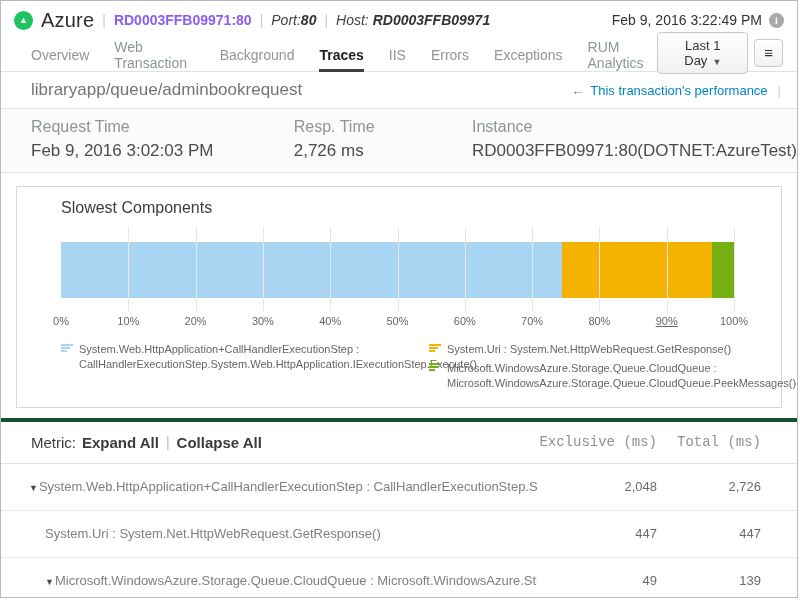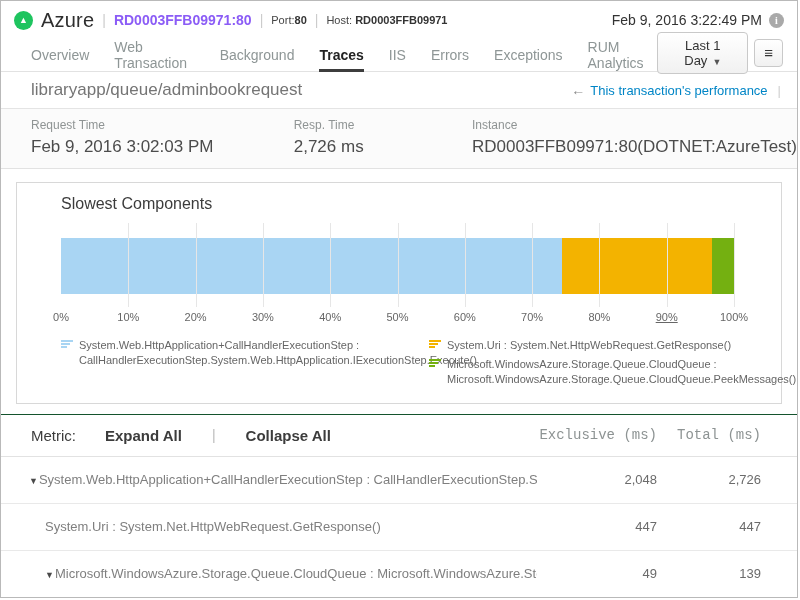--- a/index.html
+++ b/index.html
@@ -7,21 +7,21 @@
   body { font-family:"Liberation Sans", sans-serif; }
   .page { width:798px; height:598px; border:1px solid #b9b9b9; background:#fff; overflow:hidden; position:relative; }
 
   
   .hdr { height:38px; display:flex; align-items:center; padding:0 13px; }
   .logo { width:19px; height:19px; border-radius:50%; display:flex; align-items:center; justify-content:center; margin-right:8px; }
   .logo span { color:#fff; font-size:9px; line-height:1; transform:translateY(-0.5px); }
   .app-name { font-size:20px; color:#2f2f2f; font-weight:500; letter-spacing:0.2px; }
   .hdr-sep { color:#cccccc; margin:0 8px; font-size:14px; font-weight:300; }
   .hdr-inst { font-size:14px; font-weight:700; color:#8b5cf6; }
-  .hdr-kv { font-size:11px; color:#444; }
+  .hdr-kv { font-size:14px; color:#444;font-style:italic; }
   .hdr-kv b { font-weight:700; color:#333; }
   .hdr-right { margin-left:auto; display:flex; align-items:flex-end; gap:7px; }
   .hdr-time { font-size:14px; color:#333; }
   .info-ic { width:15px; height:15px; border-radius:50%; background:#a9a9a9; color:#fff; font-size:10px; font-weight:700; font-family:"Liberation Serif", serif; display:flex; align-items:center; justify-content:center; }
 
   
   .nav { height:33px; border-bottom:1px solid #e2e2e2; display:flex; align-items:stretch; padding:0 14px 0 30px; }
   .tabs { display:flex; gap:25px; }
   .tab { font-size:14px; color:#8e9696; display:flex; align-items:center; cursor:pointer; border-bottom:3px solid transparent; margin-bottom:-1px; padding-top:2px; }
   .tab.active { color:#222; font-weight:700; border-bottom-color:#3d3d3d; }
@@ -34,42 +34,42 @@
   .crumb { height:37px; border-bottom:1px solid #e4e4e4; display:flex; align-items:center; padding:0 16px 0 30px; }
   .crumb-title { font-size:17px; color:#757575; }
   .crumb-links { margin-left:auto; display:flex; align-items:center; gap:10px; font-size:13px; }
   .crumb-links a { color:#0085c6; text-decoration:none; display:flex; align-items:center; gap:5px; cursor:pointer; }
   .arrow-ic { color:#8a8a8a; font-size:14px; }
   .link-sep { color:#cfcfcf; }
 
   
   .summary { background:#fbfbfb; border-bottom:1px solid #e2e2e2; display:flex; padding:9px 0 11px 30px; }
   .sum-col1 { width:280px; } .sum-col2 { width:190px; } .sum-col3 { flex:1; }
-  .sum-label { font-size:12px; color:#8f9494; margin-bottom:5px; }
+  .sum-label { font-size:16px; color:#8f9494; margin-bottom:5px; }
   .sum-value { font-size:17px; color:#4c4c4c; }
 
   
   .card { margin:13px 15px 10px 15px; border:1px solid #d8d8d8; background:#fff; padding:12px 47px 12px 44px; }
   .card-title { font-size:16px; color:#3c3c3c; }
   .plot { position:relative; height:84px; margin-top:10px; }
   .gridline { position:absolute; top:0; bottom:0; width:1px; background:#e6e6e6; }
   .bar { position:absolute; left:0; top:15px; height:56px; width:100%; display:flex; }
   .bar .seg { height:100%; }
   .ticks { position:relative; height:15px; margin-top:4px; }
   .tick { position:absolute; transform:translateX(-50%); font-size:11px; color:#666; }
   .legend { display:flex; margin-top:12px; }
   .legend-col1 { width:368px; }
   .legend-col2 { flex:1; }
   .lg-item { display:flex; gap:6px; font-size:11px; color:#666; line-height:1.35; margin-bottom:4px; }
   .mini-bars { flex:0 0 12px; padding-top:2px; }
   .mini-bars i { display:block; height:2px; margin-bottom:1px; }
   .mini-bars i:nth-child(1){width:12px;} .mini-bars i:nth-child(2){width:9px;} .mini-bars i:nth-child(3){width:6px;}
 
   
-  .tbl-head { border-top:1px solid #14532d; border-bottom:1px solid #e2e2e2; display:flex; align-items:center; padding:12px 36px 12px 30px; margin-top:2px;gap:23px; }
+  .tbl-head { border-top:4px solid #14532d; border-bottom:1px solid #e2e2e2; display:flex; align-items:center; padding:12px 36px 12px 30px; margin-top:2px; }
   .metric-label { font-size:15px; color:#3c3c3c; }
   .exp-link { font-size:15px; color:#3c3c3c; font-weight:700; cursor:pointer; margin-left:6px; }
   .head-sep { color:#bbb; margin:0 7px; font-size:14px; }
   .tbl-cols { margin-left:auto; display:flex;font-family:Liberation Mono, monospace; }
   .col-ex { width:120px; text-align:right; }
   .col-tot { width:104px; text-align:right; }
   .tbl-cols div { font-size:14px; color:#8d9393; }
   .trow { display:flex; align-items:center; height:47px; border-bottom:1px solid #e9e9e9; padding-right:36px; cursor:pointer; }
   .trow-name { flex:1; font-size:13px; color:#7f7f7f; white-space:nowrap; overflow:hidden; }
   .tri { color:#4a4a4a; font-size:9px; margin-right:1px; }

